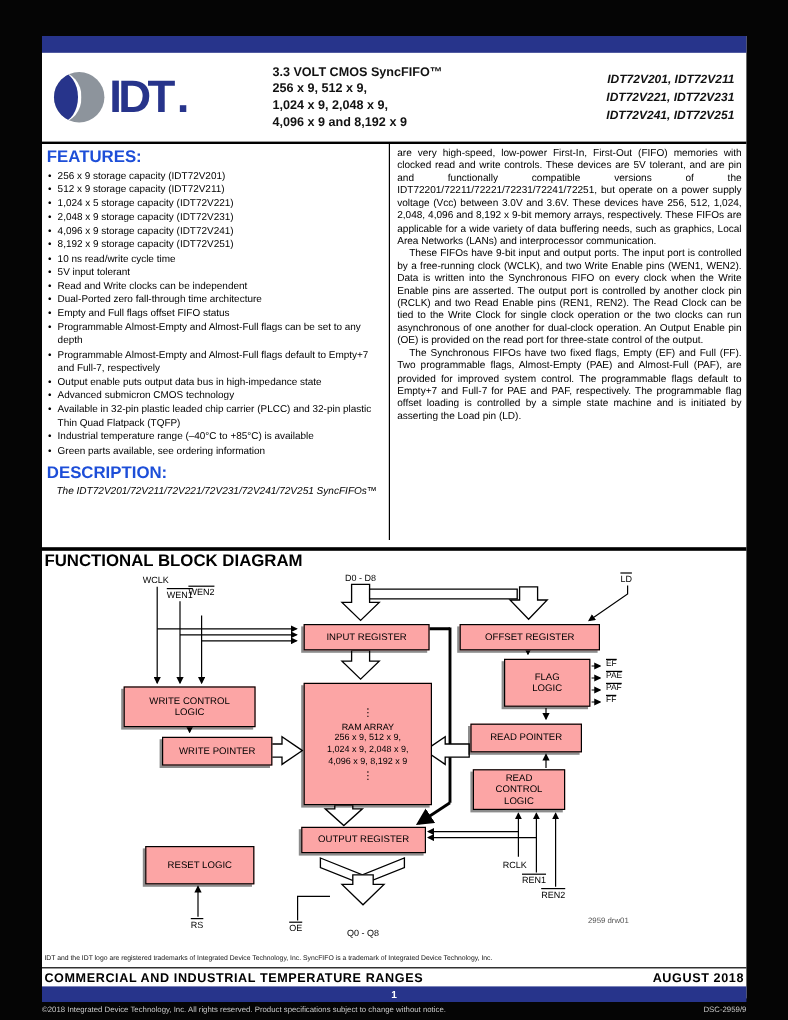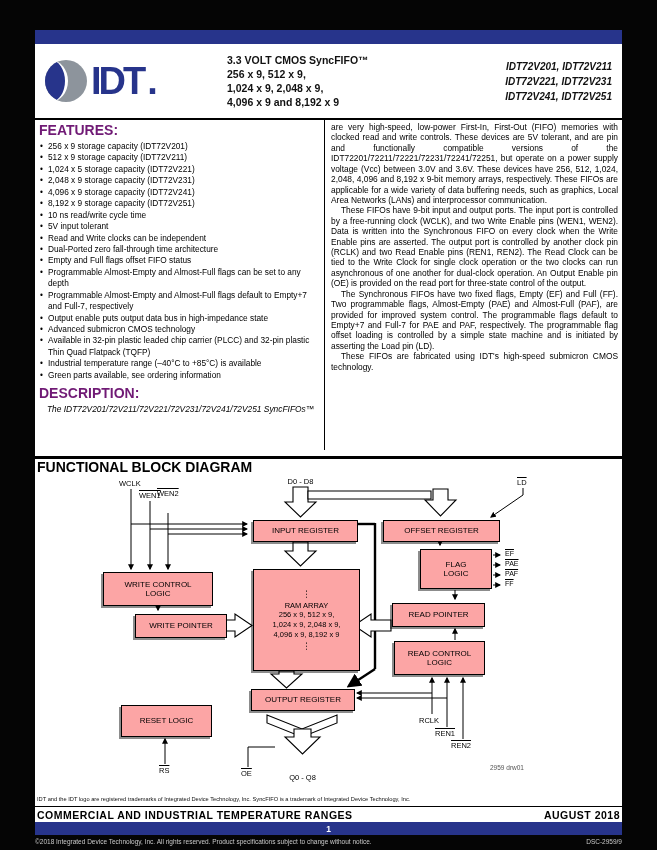--- a/index.html
+++ b/index.html
@@ -16,21 +16,21 @@
   .titles{width:205px;padding-left:12px;}
   .title-l{font-size:10.5px;font-weight:700;color:#111;line-height:1.35;}
   .parts{flex:1;text-align:right;padding-right:10px;}
   .part-l{font-size:10px;font-weight:700;font-style:italic;color:#111;line-height:1.5;}
   .rule{position:absolute;left:0;width:587px;background:#000;}
   
   .cols{position:absolute;left:0;top:90px;width:587px;height:336px;display:flex;}
   .col-left{width:289px;padding:2px 6px 0 4px;box-sizing:border-box;}
   .col-div{width:1px;background:#000;height:330px;}
   .col-right{flex:1;padding:2px 4px 0 6px;box-sizing:border-box;}
-  .h1{font-size:14px;font-weight:800;color:#701a75;letter-spacing:0px;margin:0 0 3px 0;}
+  .h1{font-size:14px;font-weight:800;color:#1d4ed8;letter-spacing:0px;margin:0 0 3px 0;}
   ul.feat{list-style:none;margin:0 0 4px 0;padding:0;}
   ul.feat li{font-size:8.3px;line-height:1.38;color:#000;padding-left:9px;position:relative;}
   ul.feat li::before{content:"•";position:absolute;left:1px;top:0;}
   .desc-head{margin-top:4px;}
   .intro{font-size:8.4px;color:#000;line-height:1.3;padding-left:8px;font-style:italic;}
   .para{font-size:8.4px;line-height:1.24;color:#000;text-align:justify;text-indent:10px;margin:0;}
   .para.first{text-indent:0;}
   
   .fbd-head{position:absolute;left:2px;top:429px;font-size:14px;font-weight:800;color:#000;}
   .diagram{position:absolute;left:0;top:447px;width:587px;height:318px;}
@@ -102,21 +102,20 @@
           <li>Green parts available, see ordering information</li>
         </ul>
         <div class="h1 desc-head">DESCRIPTION:</div>
         <div class="intro">The IDT72V201/72V211/72V221/72V231/72V241/72V251 SyncFIFOs™</div>
       </div>
       <div class="col-div"></div>
       <div class="col-right">
         <p class="para first">are very high-speed, low-power First-In, First-Out (FIFO) memories with clocked read and write controls. These devices are 5V tolerant, and are pin and functionally compatible versions of the IDT72201/72211/72221/72231/72241/72251, but operate on a power supply voltage (Vcc) between 3.0V and 3.6V. These devices have 256, 512, 1,024, 2,048, 4,096 and 8,192 x 9-bit memory arrays, respectively. These FIFOs are applicable for a wide variety of data buffering needs, such as graphics, Local Area Networks (LANs) and interprocessor communication.</p>
         <p class="para">These FIFOs have 9-bit input and output ports. The input port is controlled by a free-running clock (WCLK), and two Write Enable pins (WEN1, WEN2). Data is written into the Synchronous FIFO on every clock when the Write Enable pins are asserted. The output port is controlled by another clock pin (RCLK) and two Read Enable pins (REN1, REN2). The Read Clock can be tied to the Write Clock for single clock operation or the two clocks can run asynchronous of one another for dual-clock operation. An Output Enable pin (OE) is provided on the read port for three-state control of the output.</p>
         <p class="para">The Synchronous FIFOs have two fixed flags, Empty (EF) and Full (FF). Two programmable flags, Almost-Empty (PAE) and Almost-Full (PAF), are provided for improved system control. The programmable flags default to Empty+7 and Full-7 for PAE and PAF, respectively. The programmable flag offset loading is controlled by a simple state machine and is initiated by asserting the Load pin (LD).</p>
-        <p class="para">These FIFOs are fabricated using IDT's high-speed submicron CMOS technology.</p>
       </div>
     </div>
     <div class="rule" style="top:426px;height:3px;"></div>
     <div class="fbd-head">FUNCTIONAL BLOCK DIAGRAM</div>
 
     <div class="diagram">
       <svg width="587" height="318" viewBox="0 0 587 318">
         <defs>
           <marker id="ah" viewBox="0 0 10 10" refX="8" refY="5" markerWidth="6" markerHeight="6" orient="auto-start-reverse">
             <path d="M0,0 L10,5 L0,10 z" fill="#000"></path>
@@ -191,21 +190,21 @@
         <div class="ram-inner">
           <div class="dots">⋮</div>
           <div>RAM ARRAY</div>
           <div>256 x 9, 512 x 9,</div>
           <div>1,024 x 9, 2,048 x 9,</div>
           <div>4,096 x 9, 8,192 x 9</div>
           <div class="dots">⋮</div>
         </div>
       </div>
       <div class="dbox" style="left:357px;top:126px;width:91px;height:22px;">READ POINTER</div>
-      <div class="dbox" style="left:359px;top:164px;width:91px;height:34px;padding:0 12px;box-sizing:border-box;">READ CONTROL LOGIC</div>
+      <div class="dbox" style="left:359px;top:164px;width:77px;height:34px;padding:0 12px;box-sizing:border-box;">READ CONTROL LOGIC</div>
       <div class="dbox" style="left:216px;top:212px;width:102px;height:20px;">OUTPUT REGISTER</div>
       <div class="dbox" style="left:86px;top:228px;width:89px;height:30px;">RESET LOGIC</div>
 
       <div class="dlabel" style="left:84px;top:2px;">WCLK</div>
       <div class="dlabel ov" style="left:104px;top:14px;">WEN1</div>
       <div class="dlabel ov" style="left:122px;top:12px;">WEN2</div>
       <div class="dlabel" style="left:243px;top:0px;width:45px;text-align:center;">D0 - D8</div>
       <div class="dlabel ov" style="left:482px;top:1px;">LD</div>
       <div class="dlabel ov" style="left:470px;top:73px;font-size:7px;">EF</div>
       <div class="dlabel ov" style="left:470px;top:83px;font-size:7px;">PAE</div>

